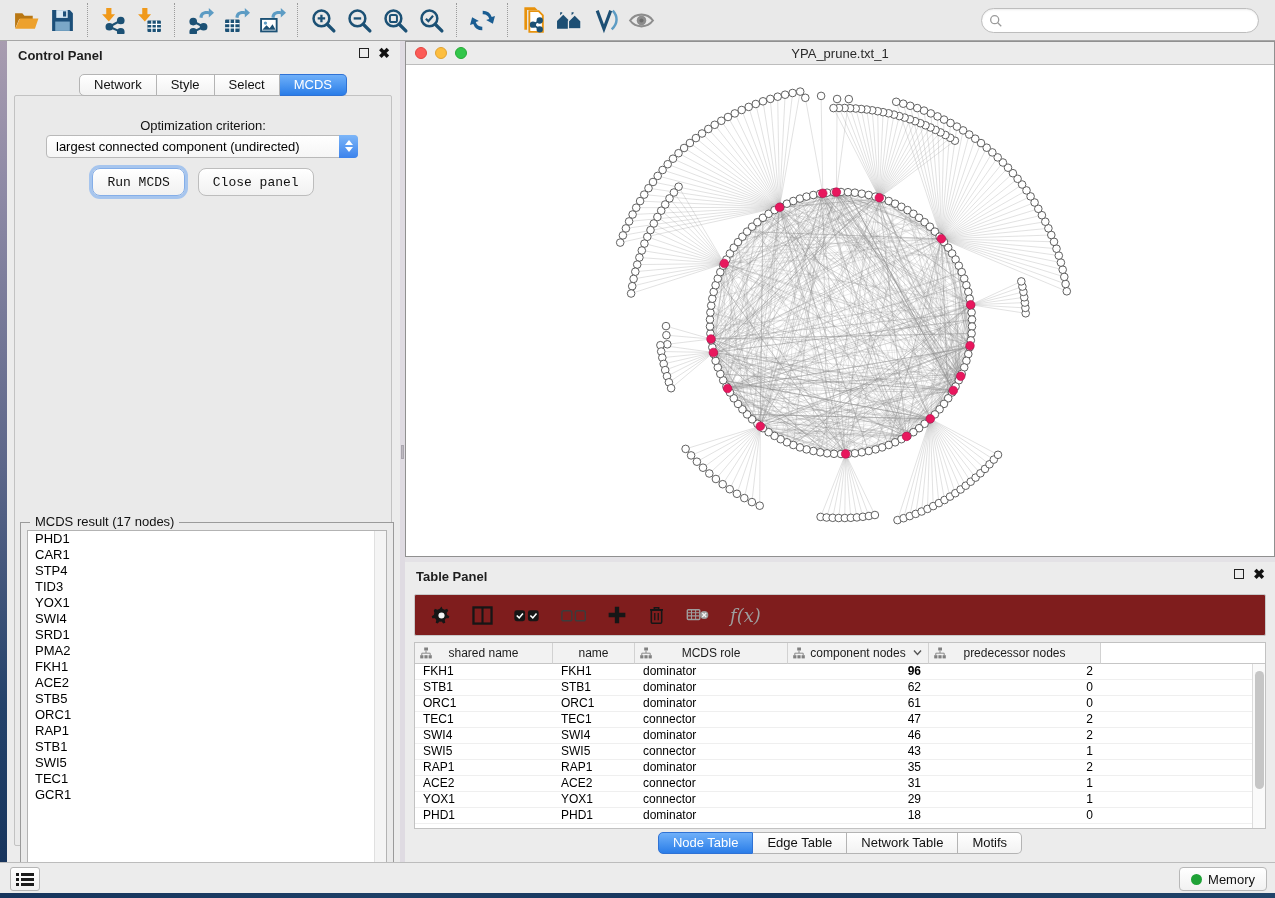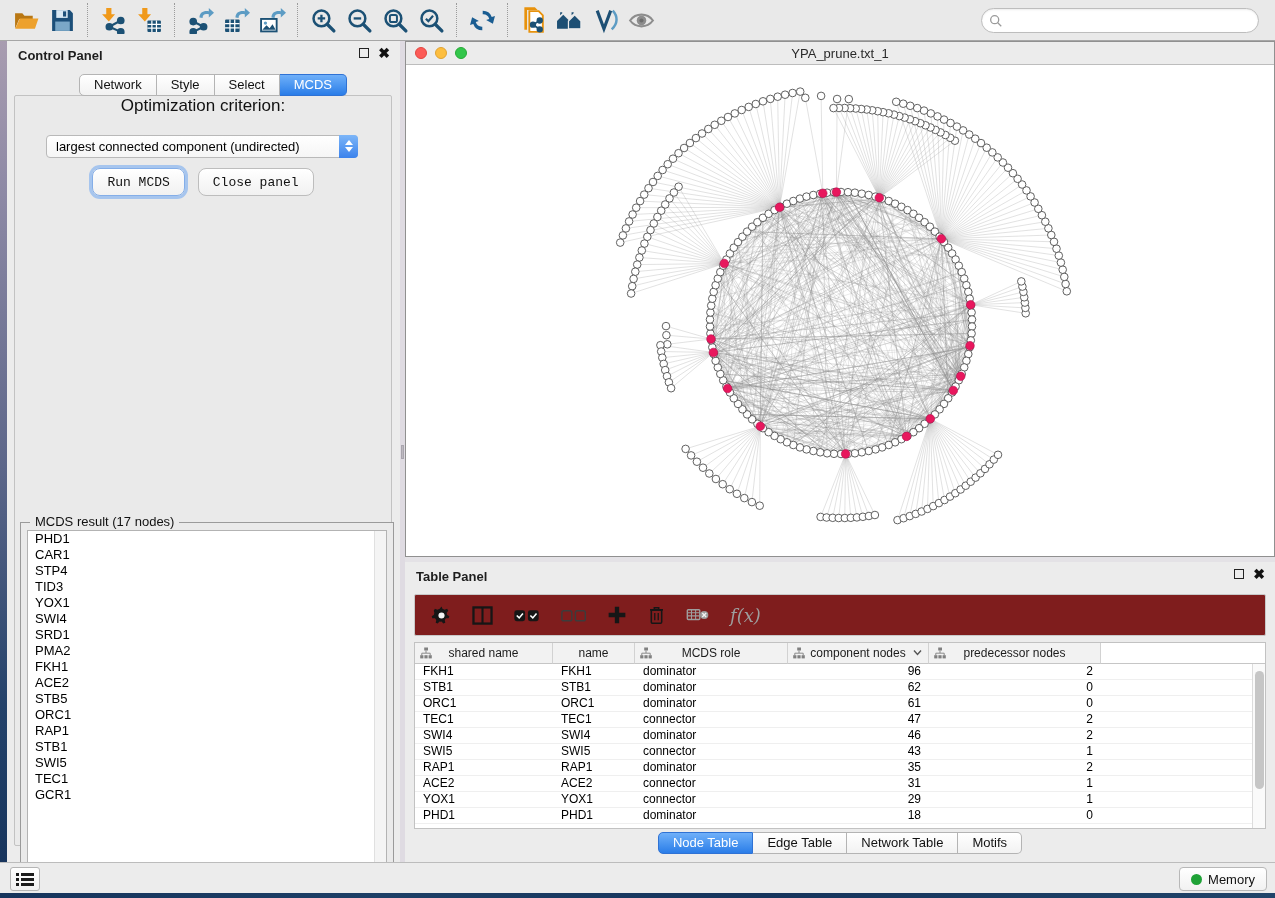--- a/index.html
+++ b/index.html
@@ -36,21 +36,21 @@
   
   .control-panel { position:absolute; left:7px; top:41px; width:393px; height:821px; background:#ececec; }
   .seg-tabs { position:absolute; left:72px; top:33px; display:flex; z-index:3; }
   .seg { height:22px; line-height:20px; padding:0 14px; font-size:13px; color:#111;
     background:linear-gradient(#ffffff,#f2f2f2); border:1px solid #b4b4b4; border-left:none; cursor:pointer; }
   .seg:first-child { border-left:1px solid #b4b4b4; border-radius:5px 0 0 5px; }
   .seg:last-child { border-radius:0 5px 5px 0; }
   .seg.selected { background:linear-gradient(#6fb0f9,#2a7de8); color:#fff; border-color:#2f72d4; }
   .cp-inner { position:absolute; left:7px; top:54px; width:378px; height:751px;
     background:#eaeaea; border:1px solid #c2c2c2; border-radius:2px; }
-  .opt-label { text-align:center; font-size:17px; color:#111; }
+  .opt-label { margin-top:22px; text-align:center; font-size:13px; color:#111; }
   .dropdown { position:absolute; left:31px; top:39px; width:312px; height:23px; background:linear-gradient(#ffffff,#f5f5f5);
     border:1px solid #b9b9b9; border-radius:4px; font-size:13px; display:flex; align-items:center; cursor:pointer; }
   .dropdown .dd-text { padding-left:9px; flex:1; white-space:nowrap; overflow:hidden; }
   .stepper { width:19px; height:23px; margin:-1px -1px 0 0; border-radius:0 4px 4px 0;
     background:linear-gradient(#7db6f8,#3b82ec); display:flex; flex-direction:column; align-items:center; justify-content:center; gap:2px; }
   .stepper .tri-up { width:0;height:0;border-left:4px solid transparent;border-right:4px solid transparent;border-bottom:5px solid #fff; }
   .stepper .tri-dn { width:0;height:0;border-left:4px solid transparent;border-right:4px solid transparent;border-top:5px solid #fff; }
   .btn-row { position:absolute; left:0; top:72px; width:100%; display:flex; justify-content:center; gap:13px; }
   .mac-btn { height:28px; padding:0 14px; font-size:13px; color:#111; font-family:Liberation Mono, monospace;
     background:linear-gradient(#ffffff,#f1f1f1); border:1px solid #bdbdbd; border-radius:8px; cursor:pointer; }
@@ -1534,21 +1534,21 @@
             </svg></span>
           <span>predecessor nodes</span>
         </div>
         <div class="th" style="flex: 1 1 0%; background: rgb(255, 255, 255); border-right: none;"></div>
       </div>
     <div class="tbody" id="tbody">
         <div class="tr">
           <div class="td left" style="width: 138px;">FKH1</div>
           <div class="td left" style="width: 82px;">FKH1</div>
           <div class="td left" style="width: 153px;">dominator</div>
-          <div class="td right" style="width: 141px; padding-right: 8px;">96</div>
+          <div class="td right" style="width: 141px; padding-right: 8px; font-weight: bold;">96</div>
           <div class="td right" style="width: 172px; padding-right: 8px;">2</div>
         </div>
         <div class="tr">
           <div class="td left" style="width: 138px;">STB1</div>
           <div class="td left" style="width: 82px;">STB1</div>
           <div class="td left" style="width: 153px;">dominator</div>
           <div class="td right" style="width: 141px; padding-right: 8px;">62</div>
           <div class="td right" style="width: 172px; padding-right: 8px;">0</div>
         </div>
         <div class="tr">

